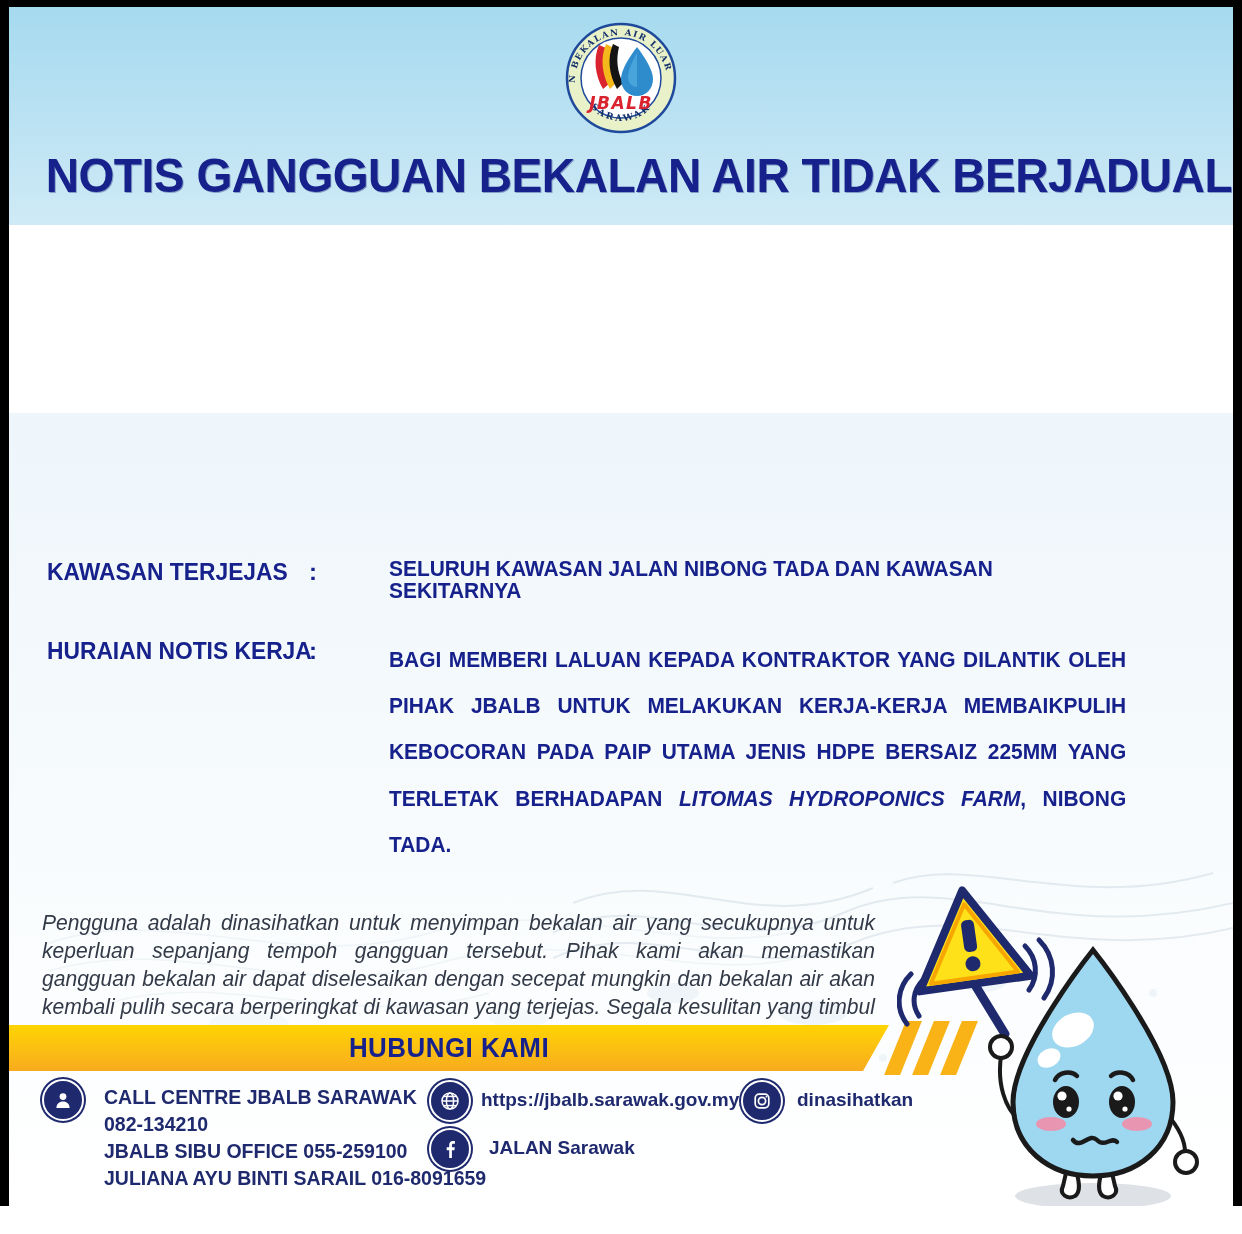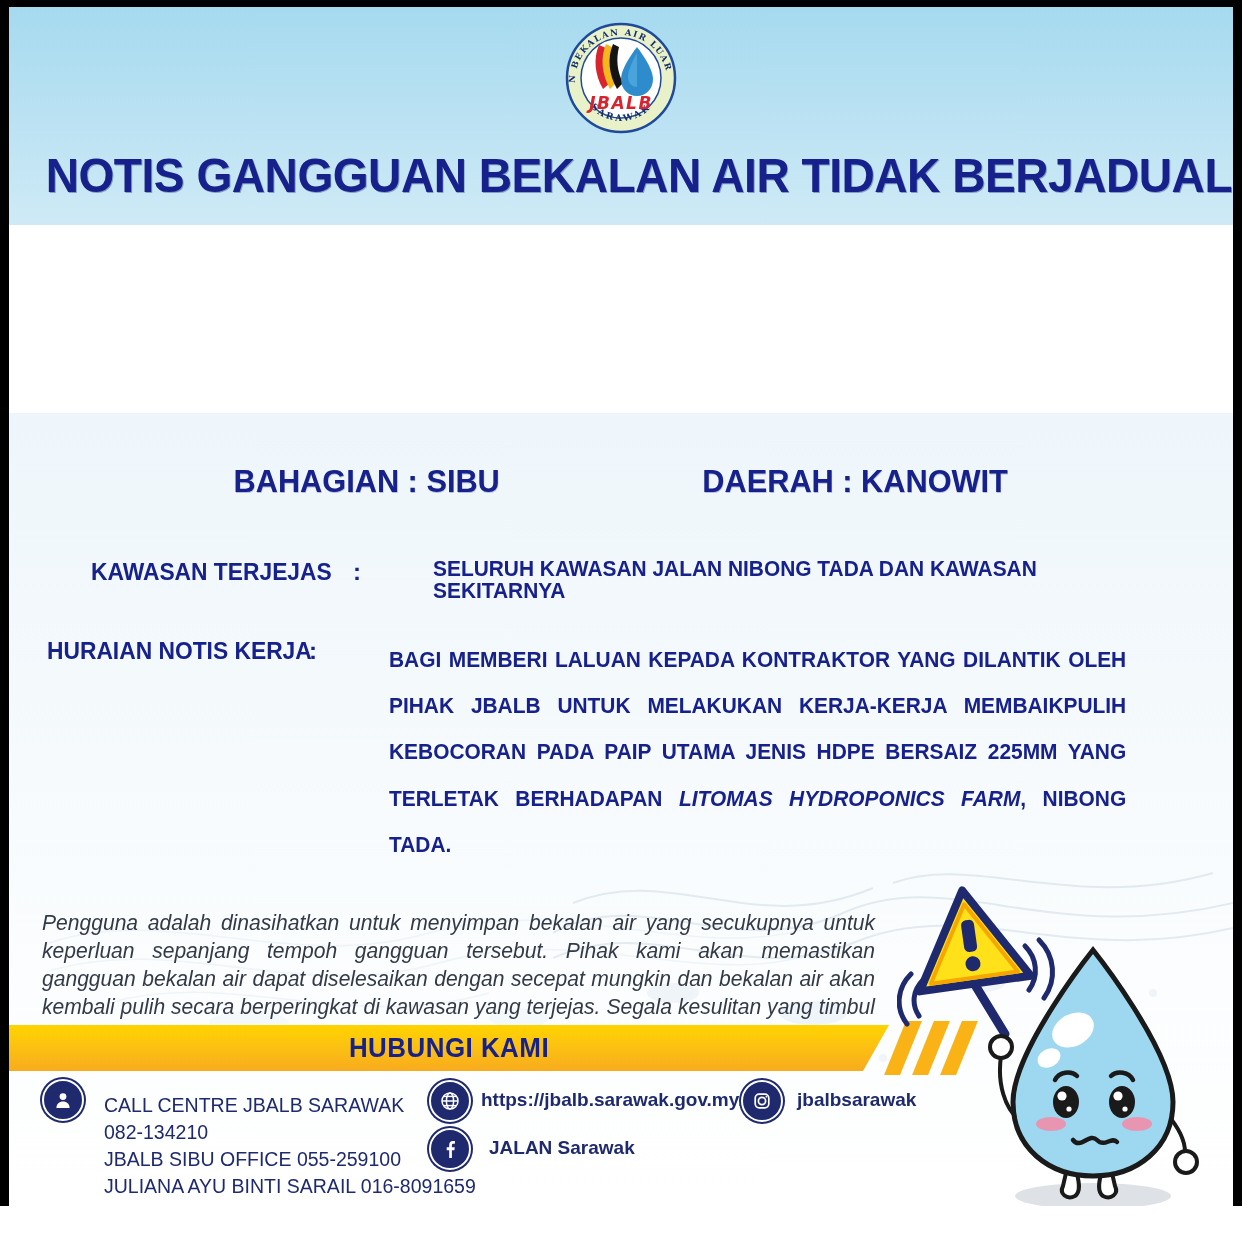--- a/index.html
+++ b/index.html
@@ -172,21 +172,21 @@
   .field-value {
     flex: 1;
     padding-right: 68px;
     font-weight: bold;
     font-size: 22px;
     color: #16218c;
     transform: scaleX(0.95);
     transform-origin: left top;
     line-height: 1.0;
   }
-  .field-kawasan { top: 145px; padding-left: 44px; }
+  .field-kawasan { top: 145px; }
   .field-huraian { top: 224px; }
 
   .para-just {
     text-align: justify;
     text-justify: inter-word;
     line-height: 2.1;
     font-size: 22px;
   }
   .para-just .ital { font-style: italic; }
   .para-just::after {
@@ -280,22 +280,22 @@
   .c-text {
     position: absolute;
     font-weight: bold;
     color: #1f2a6e;
     font-size: 19px;
     white-space: nowrap;
   }
   .c-call-lines {
     position: absolute;
     left: 95px;
-    top: 16px;
-    font-weight: normal;
+    top: 8px;
+    font-weight: bold;
     color: #1f2a6e;
     font-size: 19.5px;
     line-height: 1.38;
     white-space: nowrap;
   }
 
   
   .mascot {
     position: absolute;
     right: 6px;
@@ -376,24 +376,20 @@
         <path d="M60,110 C180,75 300,140 440,100"></path>
       </g>
       <g fill="#d4e2ec" opacity="0.5">
         <ellipse cx="200" cy="130" rx="40" ry="12"></ellipse>
         <ellipse cx="470" cy="125" rx="30" ry="10"></ellipse>
         <circle cx="320" cy="155" r="5"></circle>
         <circle cx="600" cy="140" r="4"></circle>
       </g>
     </svg>
 
-    <div class="region-row">
-      <div class="region-item">BAHAGIAN : SIBU</div>
-      <div class="region-item">DAERAH : KANOWIT</div>
-    </div>
 
     <div class="field field-kawasan">
       <div class="field-label">KAWASAN TERJEJAS</div>
       <div class="field-colon">:</div>
       <div class="field-value">SELURUH KAWASAN JALAN NIBONG TADA DAN KAWASAN SEKITARNYA</div>
     </div>
 
     <div class="field field-huraian">
       <div class="field-label">HURAIAN NOTIS KERJA</div>
       <div class="field-colon">:</div>
@@ -437,21 +433,21 @@
       </div>
       <div class="c-text" style="left:472px; top:13px;">https://jbalb.sarawak.gov.my/</div>
 
       <div class="c-icon" style="left:732px; top:4px;">
         <svg width="20" height="20" viewBox="0 0 20 20" fill="none" stroke="#ffffff" stroke-width="1.7">
           <rect x="3.2" y="3.2" width="13.6" height="13.6" rx="4"></rect>
           <circle cx="10" cy="10" r="3.6"></circle>
           <circle cx="14.4" cy="5.7" r="0.9" fill="#ffffff" stroke="none"></circle>
         </svg>
       </div>
-      <div class="c-text" style="left:788px; top:13px;">jbalbsarawak</div>
+      <div class="c-text" style="left:788px; top:13px;">dinasihatkan</div>
 
       <div class="c-icon" style="left:420px; top:52px;">
         <svg width="20" height="20" viewBox="0 0 20 20">
           <path d="M11.9,19 L11.9,11.3 L14.4,11.3 L14.8,8.2 L11.9,8.2 L11.9,6.3 C11.9,5.4 12.2,4.8 13.5,4.8 L14.9,4.8 L14.9,2.1 C14.6,2.06 13.8,2 12.8,2 C10.7,2 9.2,3.3 9.2,5.9 L9.2,8.2 L6.7,8.2 L6.7,11.3 L9.2,11.3 L9.2,19 Z" fill="#ffffff"></path>
         </svg>
       </div>
       <div class="c-text" style="left:480px; top:61px;">JALAN Sarawak</div>
     </div>
 
     <svg class="mascot" viewBox="0 0 330 330">

